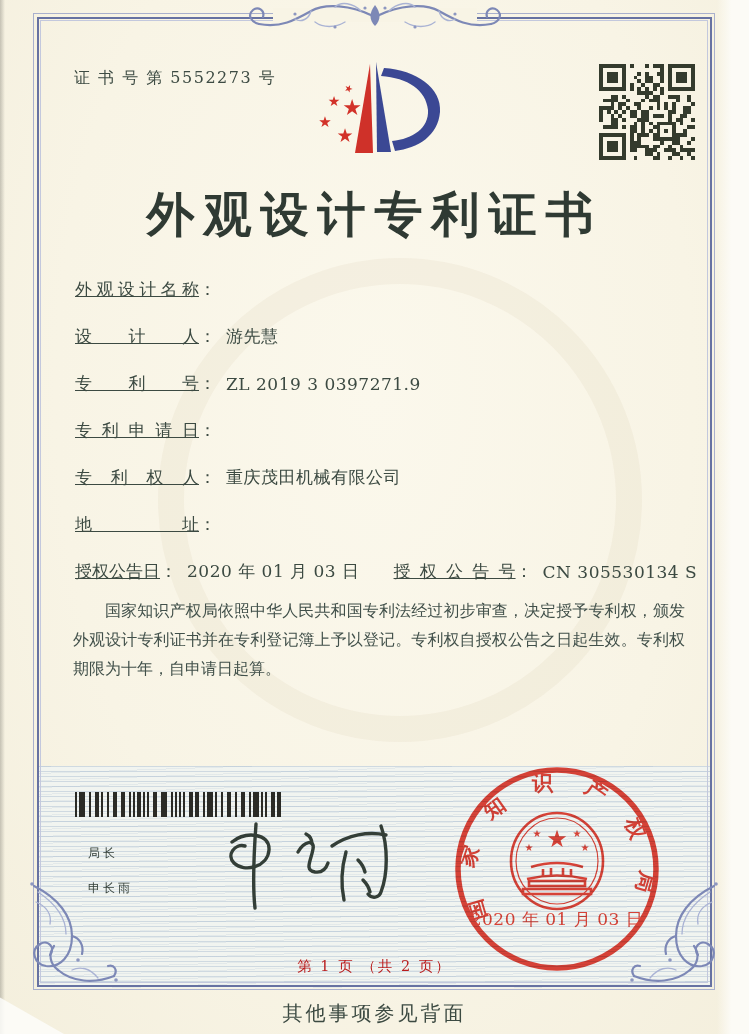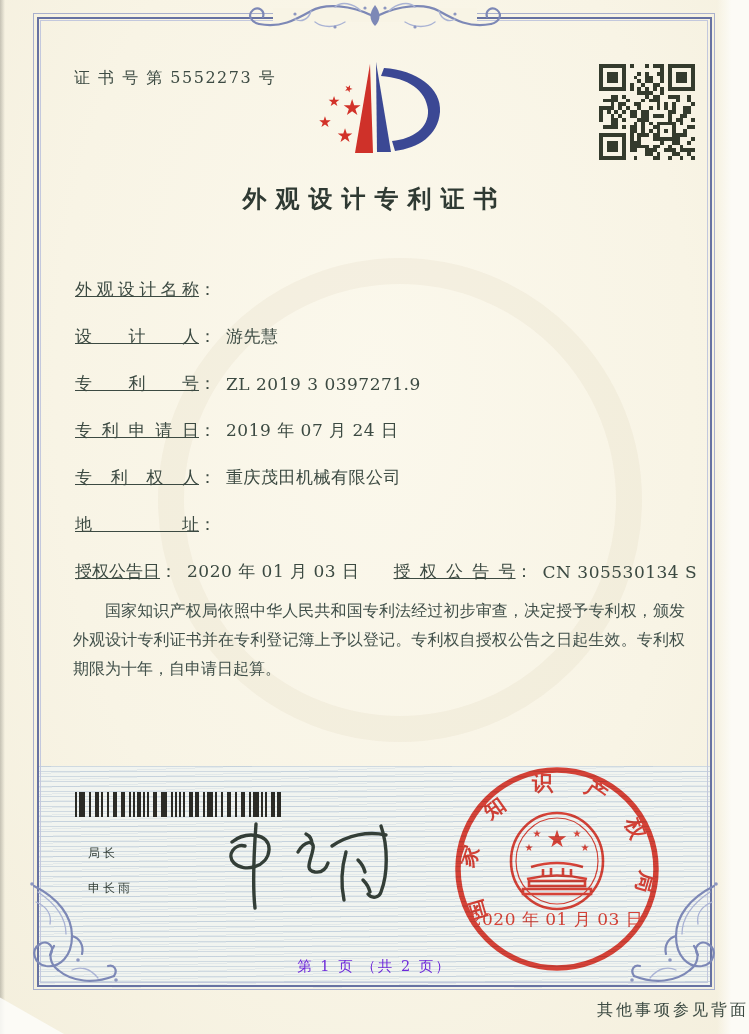--- a/index.html
+++ b/index.html
@@ -31,21 +31,21 @@
     background-color:#f1f4f0;
     background-image:repeating-linear-gradient(180deg, rgba(128,156,190,.30) 0 1px, rgba(128,156,190,0) 1px 5px),
                      repeating-linear-gradient(178deg, rgba(128,156,190,.12) 0 1px, rgba(128,156,190,0) 1px 7px);}
 
   .cert-no{position:absolute;left:74px;top:68px;font-size:16px;letter-spacing:1.5px;color:#3d4b43;}
 
   .logo{position:absolute;left:296px;top:40px;width:152px;height:124px;}
   .qr{position:absolute;left:599px;top:64px;width:96px;height:96px;}
 
   .title{position:absolute;left:0;right:0;top:183px;text-align:center;
-    font-family:"DejaVu Sans", sans-serif;font-weight:700;font-size:24px;
+    font-family:"DejaVu Sans", sans-serif;font-weight:700;font-size:48px;
     letter-spacing:9px;color:#2f3a33;}
 
   .fields{position:absolute;left:75px;top:266px;right:55px;font-size:17px;color:#3c4a42;}
   .frow{height:47px;display:flex;align-items:center;white-space:nowrap;}
   .flabel{display:inline-block;width:124px;text-align:justify;text-align-last:justify;text-decoration:underline;}
   .fcolon{margin:0 2px 0 0;}
   .fvalue{margin-left:8px;letter-spacing:.5px;}
   .fpair2{margin-left:34px;display:flex;align-items:center;justify-content:space-between;}
 
   .paras{position:absolute;left:73px;top:596px;width:612px;font-size:16px;
@@ -56,23 +56,23 @@
 
   .director{position:absolute;left:88px;top:836px;font-size:12px;line-height:35px;
     letter-spacing:3px;color:#333f38;font-family:"DejaVu Sans", sans-serif;}
 
   .sig{position:absolute;left:194px;top:812px;width:216px;height:110px;}
 
   .seal{position:absolute;left:450px;top:763px;width:214px;height:214px;
     mix-blend-mode:multiply;opacity:.95;}
 
   .pagenum{position:absolute;left:0;right:0;top:957px;text-align:center;
-    font-size:14.5px;letter-spacing:2px;color:#6d28d9;}
-  .backnote{position:absolute;left:0;right:0;top:1000px;text-align:right;
-    font-size:16px;letter-spacing:3px;color:#3c4a42;}
+    font-size:14.5px;letter-spacing:2px;color:#b91c1c;}
+  .backnote{position:absolute;left:0;right:0;top:1000px;text-align:center;
+    font-size:20px;letter-spacing:3px;color:#3c4a42;}
 
   .orn-top{position:absolute;left:239px;top:0;width:272px;height:34px;}
   .orn-corner{position:absolute;width:96px;height:118px;top:876px;}
   .orn-corner.right{left:624px;}
   .orn-corner.left{left:28px;transform:scaleX(-1);}
   svg{display:block;}
 </style>
 </head>
 <body>
 
@@ -172,21 +172,20 @@
       <span class="fvalue">游先慧</span>
   </div>
   <div class="frow">
     <span class="flabel">专利号</span>
       <span class="fcolon">：</span>
       <span class="fvalue">ZL 2019 3 0397271.9</span>
   </div>
   <div class="frow">
     <span class="flabel">专利申请日</span>
       <span class="fcolon">：</span>
-      <span class="fvalue">2019 年 07 月 24 日</span>
   </div>
   <div class="frow">
     <span class="flabel">专利权人</span>
       <span class="fcolon">：</span>
       <span class="fvalue">重庆茂田机械有限公司</span>
   </div>
   <div class="frow">
     <span class="flabel">地址</span>
       <span class="fcolon">：</span>
   </div>

